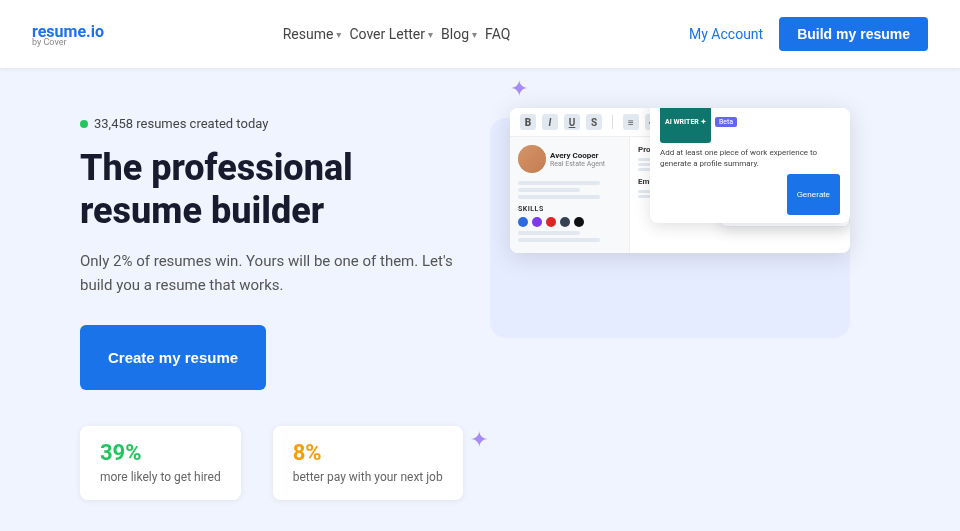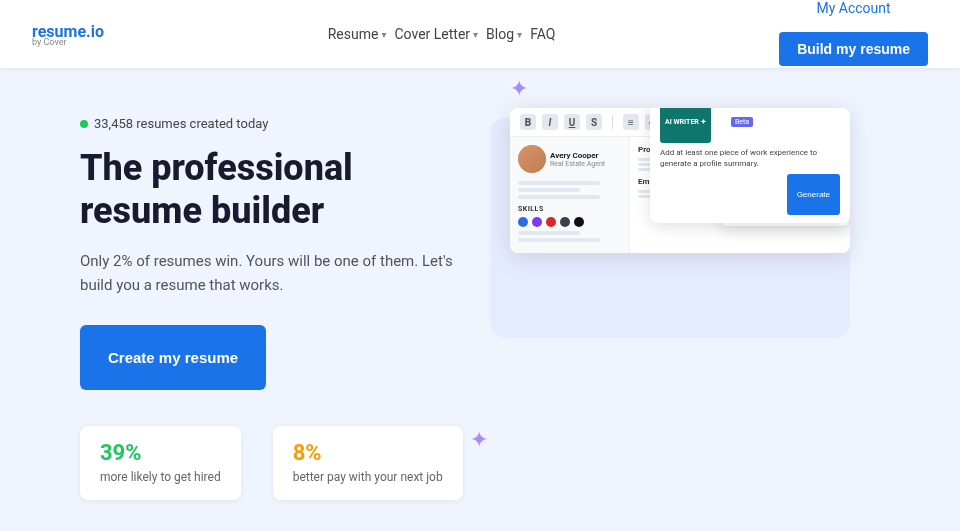--- a/index.html
+++ b/index.html
@@ -6,21 +6,21 @@
     body { font-family: -apple-system, BlinkMacSystemFont, 'Segoe UI', Roboto, sans-serif; background: #f5f7fa; color: #333; font-size: 14px; }
 
     
     nav { background: #fff; height: 68px; display: flex; justify-content: space-between; padding: 0 32px; box-shadow: 0 1px 4px rgba(0,0,0,0.08); position: relative; z-index: 10; }
     .nav-logo { display: flex; align-items: center; gap: 4px; }
     .nav-logo-text { font-size: 16px; font-weight: 700; color: #1a73e8; }
     .nav-logo-sub { font-size: 9px; color: #888; display: block; margin-top: -4px; }
     .nav-links { display: flex; align-items: center; gap: 8px; }
     .nav-link { color: #444; font-size: 14px; cursor: pointer; display: flex; align-items: center; gap: 3px; text-decoration: none; }
     .nav-chevron { font-size: 10px; color: #888; }
-    .nav-actions { display: flex; align-items: center; gap: 16px; flex-direction: column; }
+    .nav-actions { display: flex; align-items: center; gap: 16px; }
     .my-account-link { color: #1a73e8; font-size: 14px; cursor: pointer; text-decoration: none; }
     .build-btn { background: #1a73e8; color: #fff; border: none; border-radius: 4px; padding: 9px 18px; font-size: 14px; font-weight: 600; cursor: pointer; white-space: nowrap; }
 
     
     .hero { background: #f0f4ff; padding: 40px 60px 32px 80px; display: flex; align-items: flex-start; justify-content: space-between; min-height: 320px; position: relative; overflow: hidden; }
     .hero-left { max-width: 440px; padding-top: 8px; }
     .hero-badge { display: flex; align-items: center; gap: 6px; margin-bottom: 16px; }
     .hero-badge-dot { width: 8px; height: 8px; background: #22c55e; border-radius: 50%; }
     .hero-badge-text { font-size: 13px; color: #444; }
     .hero-title { font-size: 36px; font-weight: 800; color: #1a1a2e; line-height: 1.2; margin-bottom: 16px; }
@@ -209,21 +209,21 @@
           <div class="main-section">Profile</div>
           <div class="main-line w90"></div>
           <div class="main-line w70"></div>
           <div class="main-line w80"></div>
           <div class="main-section" style="margin-top:6px;">Employment History</div>
           <div class="main-line w90"></div>
           <div class="main-line w50"></div>
 
           <div class="ai-badge">
             <span class="ai-tag">AI WRITER ✦</span>
-            <span style="background:#6366f1;color:#fff;font-size:7px;padding:1px 4px;border-radius:2px;margin-left:16px;">Beta</span>
+            <span style="background:#6366f1;color:#fff;font-size:7px;padding:1px 4px;border-radius:2px;margin-left:0;">Beta</span>
             <p class="ai-text">Add at least one piece of work experience to generate a profile summary.</p>
             <button class="generate-btn">Generate</button>
           </div>
         </div>
       </div>
     </div>
   </div>
 </section>
 
 <section class="hired-section">

